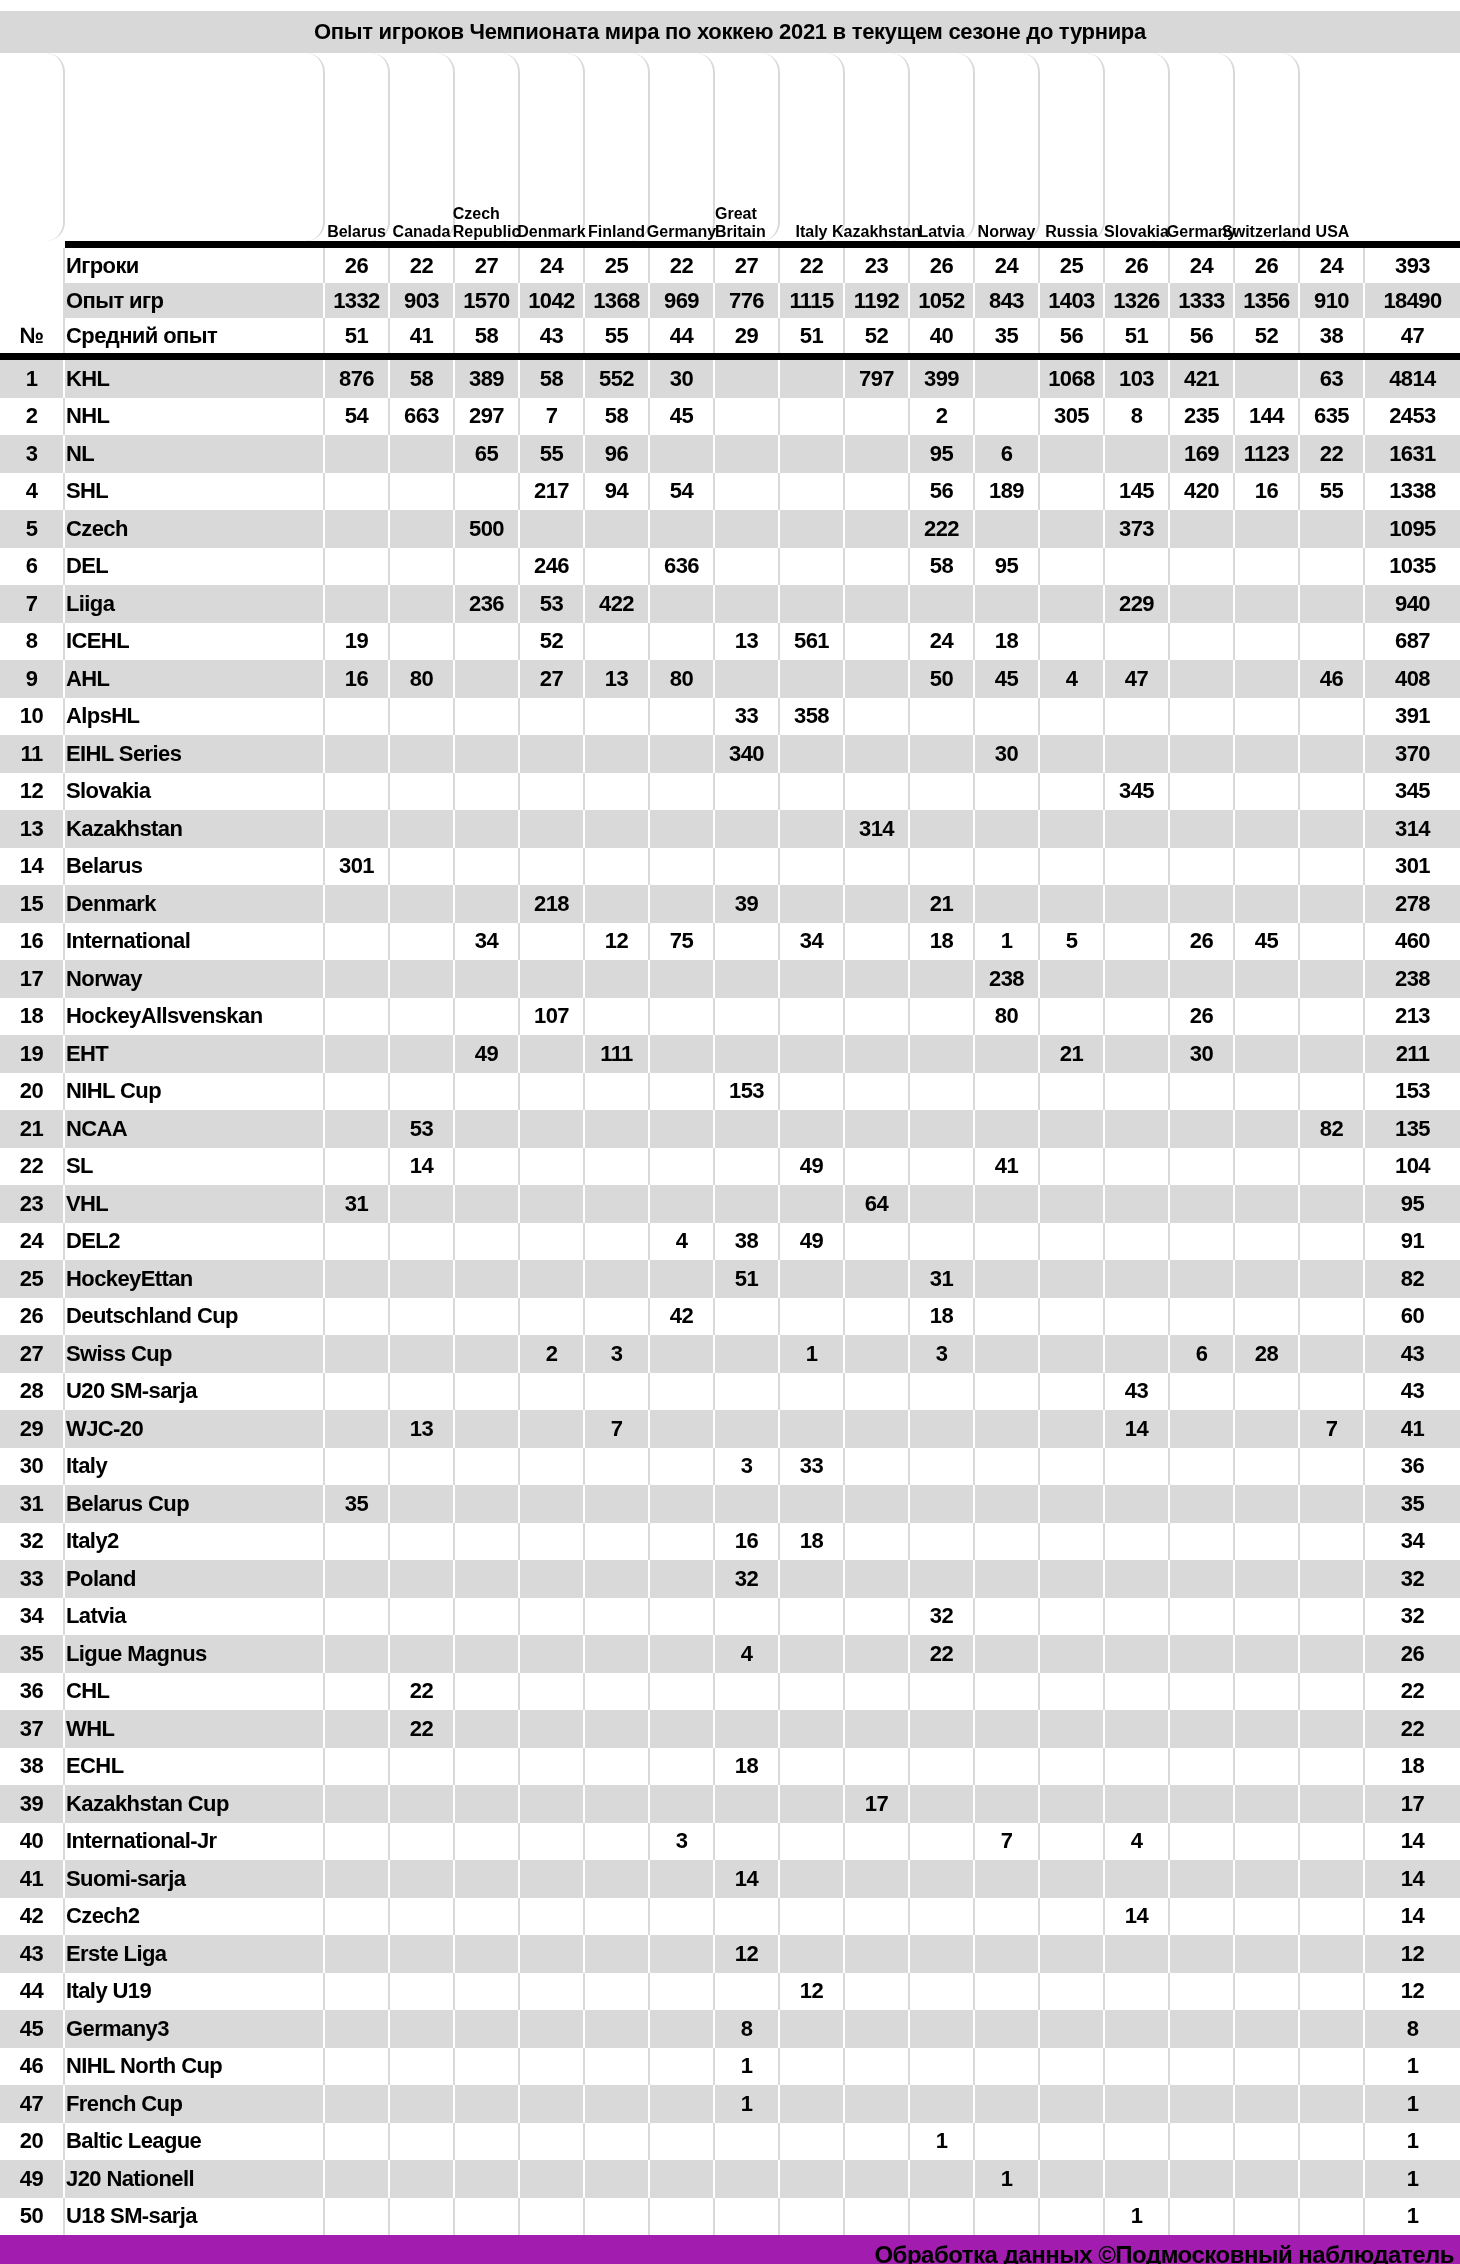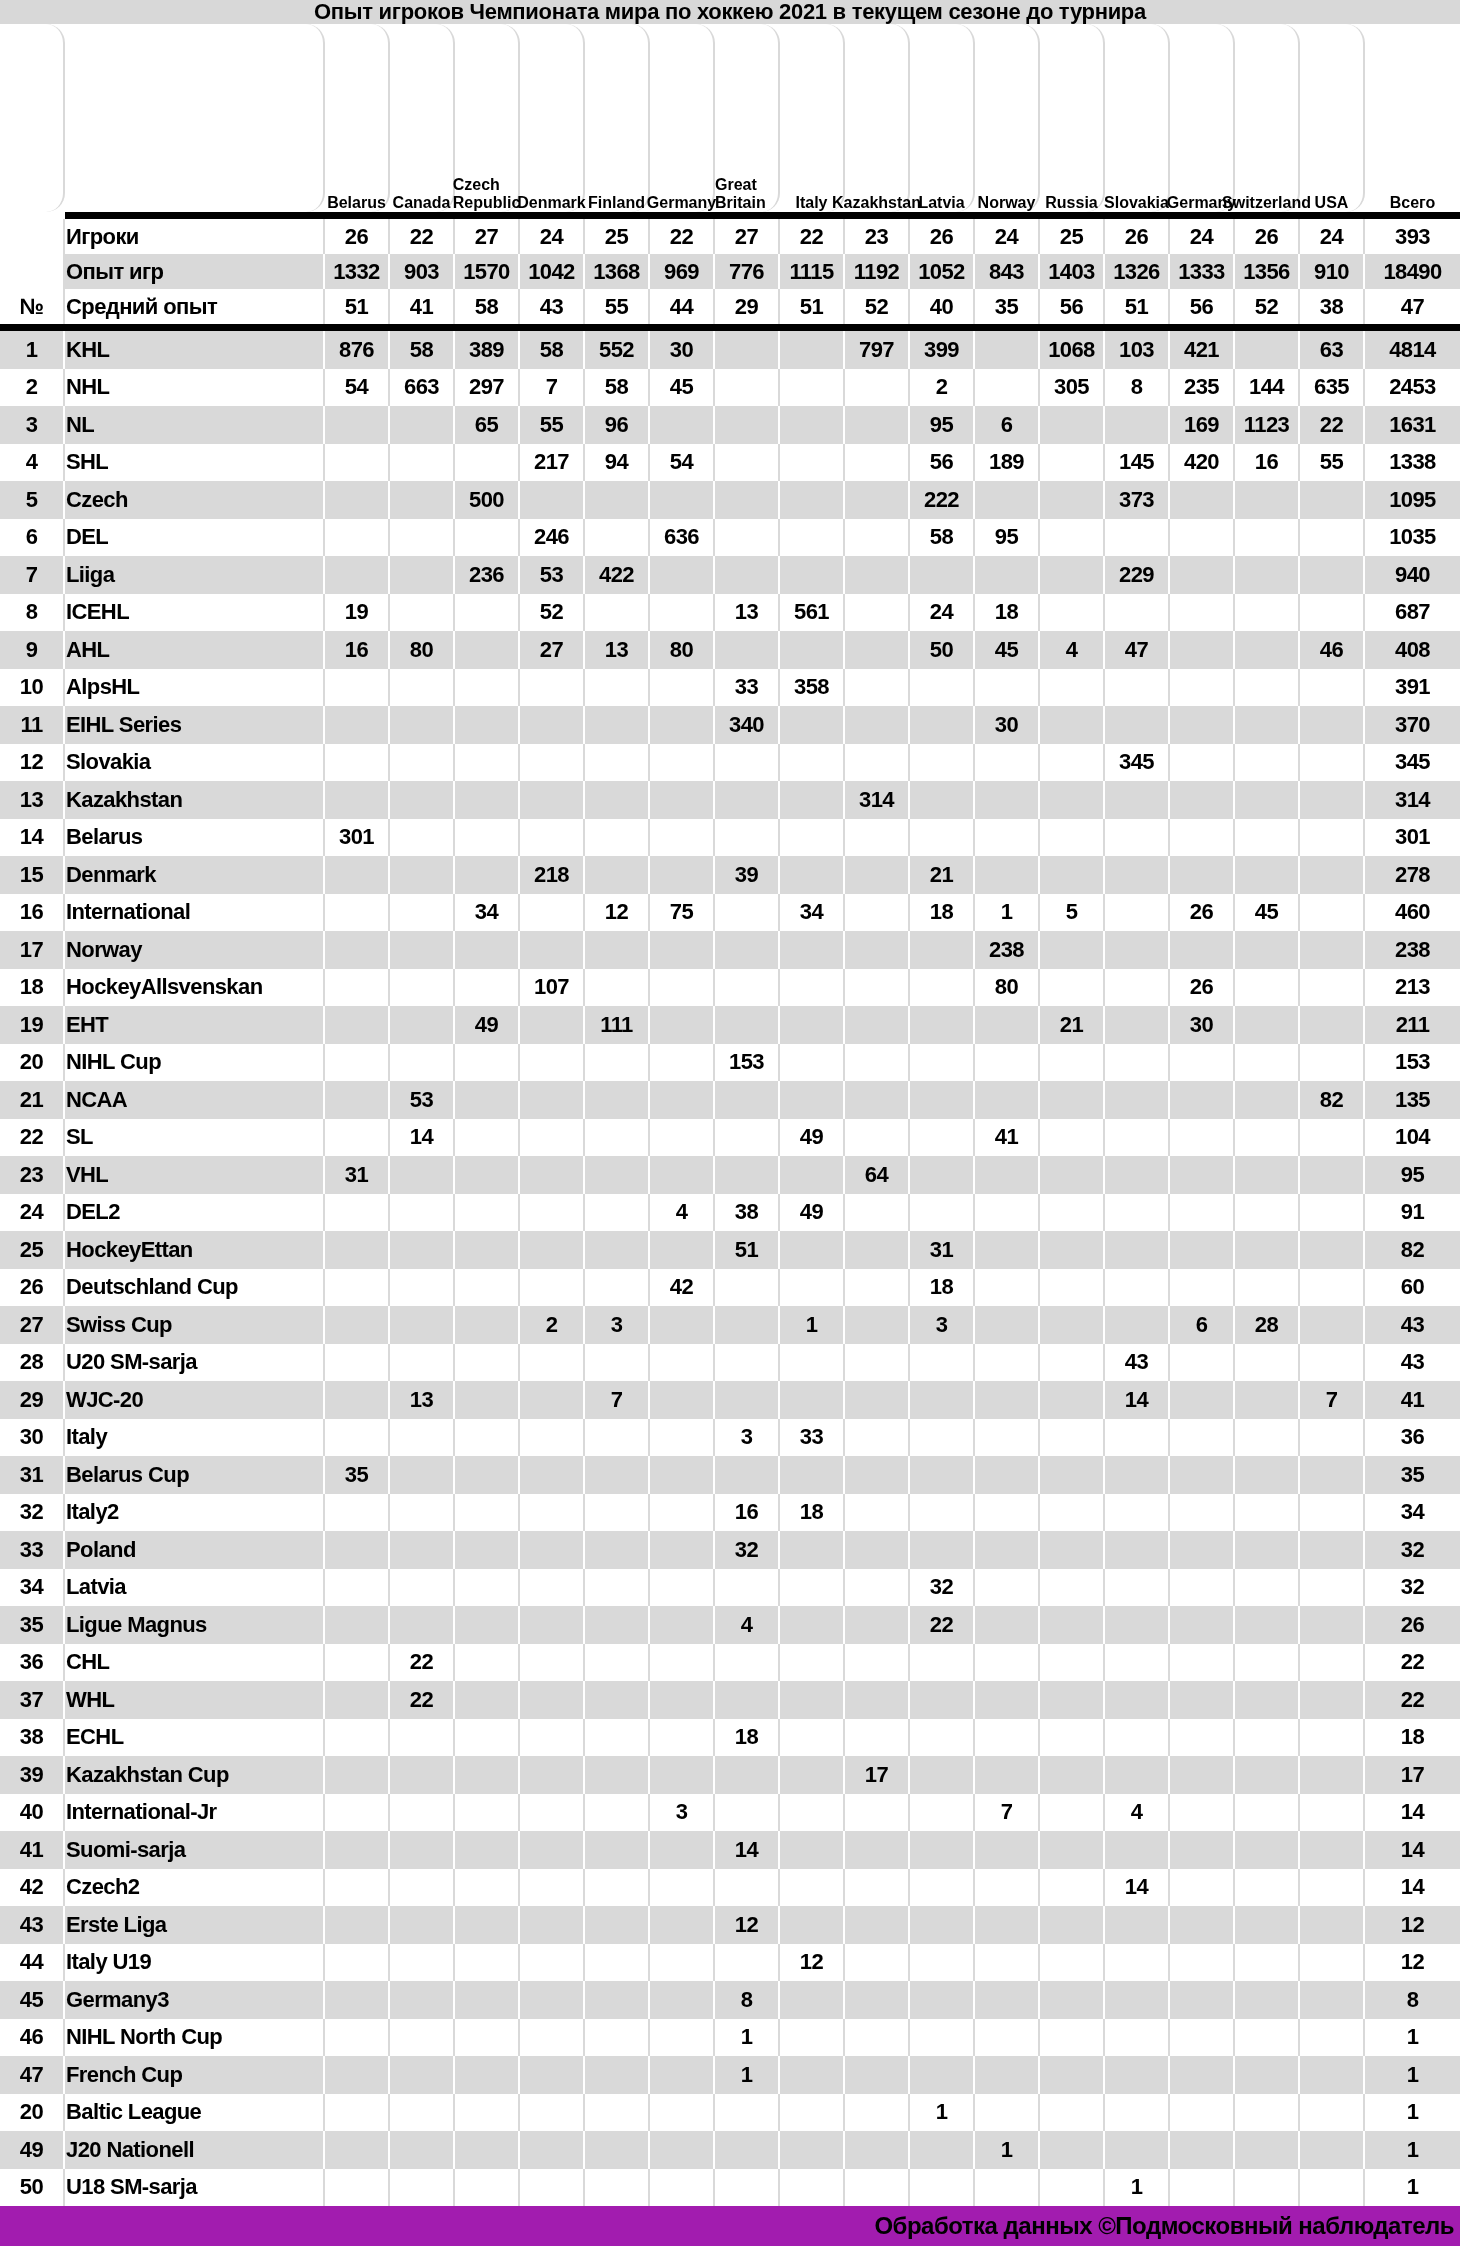--- a/index.html
+++ b/index.html
@@ -1,23 +1,23 @@
 <!DOCTYPE html>
 <html><head>
 <meta charset="utf-8">
 <style>
   * { margin:0; padding:0; box-sizing:border-box; }
   html,body { background:#ffffff; }
   body { font-family:"Liberation Sans","DejaVu Sans",sans-serif; font-weight:bold; color:#000; }
   .page { width:1460px; height:2264px; background:#fff; overflow:hidden; }
 
   .title-bar {
-    height:24px; background:#d8d8d8;
+    height:42px; background:#d8d8d8;
     display:flex; align-items:center; justify-content:center;
-    font-size:22px; letter-spacing:-0.3px;
+    font-size:22px; letter-spacing:-0.3px;margin-top:11px;
   }
 
   .grid-row {
     display:grid;
     grid-template-columns:65px 260px repeat(16,65px) 95px;
   }
 
   
   .header-row { height:188px; background:#fff; }
   .hcell { border-right:2px solid #d9d9d9; display:flex; align-items:flex-end; justify-content:center;border-radius:19px; }
@@ -95,23 +95,20 @@
       </div>
       <div class="hcell">
         <div>Germany</div>
       </div>
       <div class="hcell">
         <div>Switzerland</div>
       </div>
       <div class="hcell">
         <div>USA</div>
       </div>
-      <div class="hcell">
-        <div>Всего</div>
-      </div>
     </div>
   <div class="rule rule-top"></div>
   <div id="summary-rows">
       <div class="s-row grid-row row-white">
         <div class="corner"></div>
         <div class="lbl">Игроки</div>
         <div>26</div>
         <div>22</div>
         <div>27</div>
         <div>24</div>

